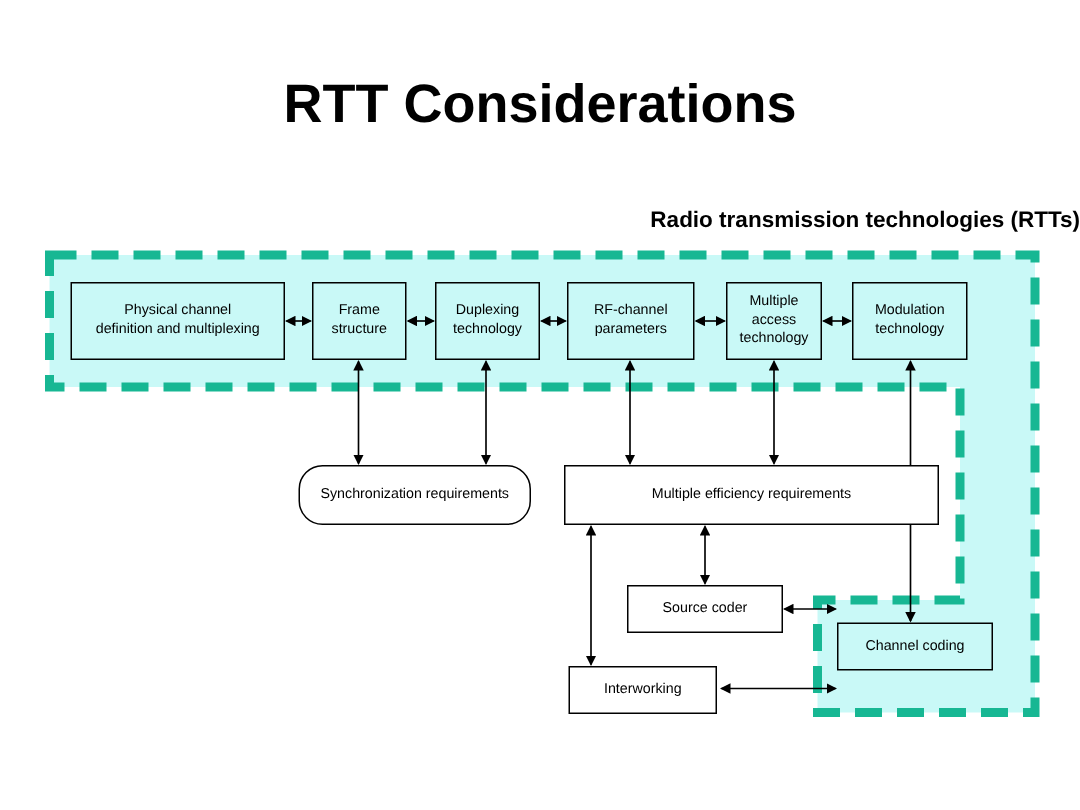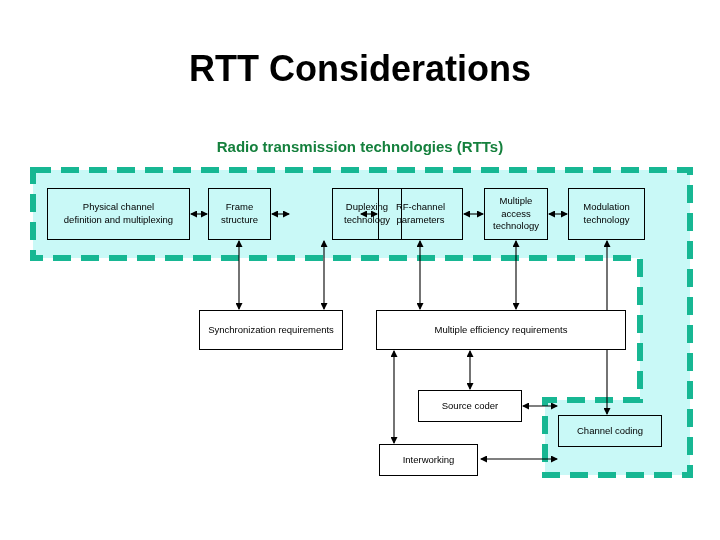--- a/index.html
+++ b/index.html
@@ -26,24 +26,24 @@
     font-size: 36px;
     font-weight: bold;
     color: #000000;
     letter-spacing: 0px;
   }
   #subtitle {
     position: absolute;
     left: 0;
     top: 138px;
     width: 720px;
-    text-align: center;
+    text-align: right;
     font-size: 15px;
     font-weight: bold;
-    color: #15803d;
+    color: #000000;
   }
 
   
   .hl {
     position: absolute;
     background: #c9f9f7;
     box-sizing: border-box;
   }
   
   #hl-outline {
@@ -142,21 +142,21 @@
     </span>
   </div>
 
   <div class="node on-teal" style="left:208px; top:188px; width:63px; height:52px;">
     <span>
       <span>Frame</span><br>
       <span>structure</span>
     </span>
   </div>
 
-  <div class="node on-teal" style="left:290px; top:188px; width:70px; height:52px;margin-left:42px;">
+  <div class="node on-teal" style="left:290px; top:188px; width:70px; height:52px;">
     <span>
       <span>Duplexing</span><br>
       <span>technology</span>
     </span>
   </div>
 
   <div class="node on-teal" style="left:378px; top:188px; width:85px; height:52px;">
     <span>
       <span>RF-channel</span><br>
       <span>parameters</span>
@@ -171,21 +171,21 @@
     </span>
   </div>
 
   <div class="node on-teal" style="left:568px; top:188px; width:77px; height:52px;">
     <span>
       <span>Modulation</span><br>
       <span>technology</span>
     </span>
   </div>
 
-  <div class="node on-white" style="left:199px; top:310px; width:144px; height:40px;">
+  <div class="node on-white" style="left:199px; top:310px; width:155px; height:40px;border-radius:16px;">
     <span>Synchronization requirements</span>
   </div>
 
   <div class="node on-white" style="left:376px; top:310px; width:250px; height:40px;">
     <span>Multiple efficiency requirements</span>
   </div>
 
   <div class="node on-white" style="left:418px; top:390px; width:104px; height:32px;">
     <span>Source coder</span>
   </div>

